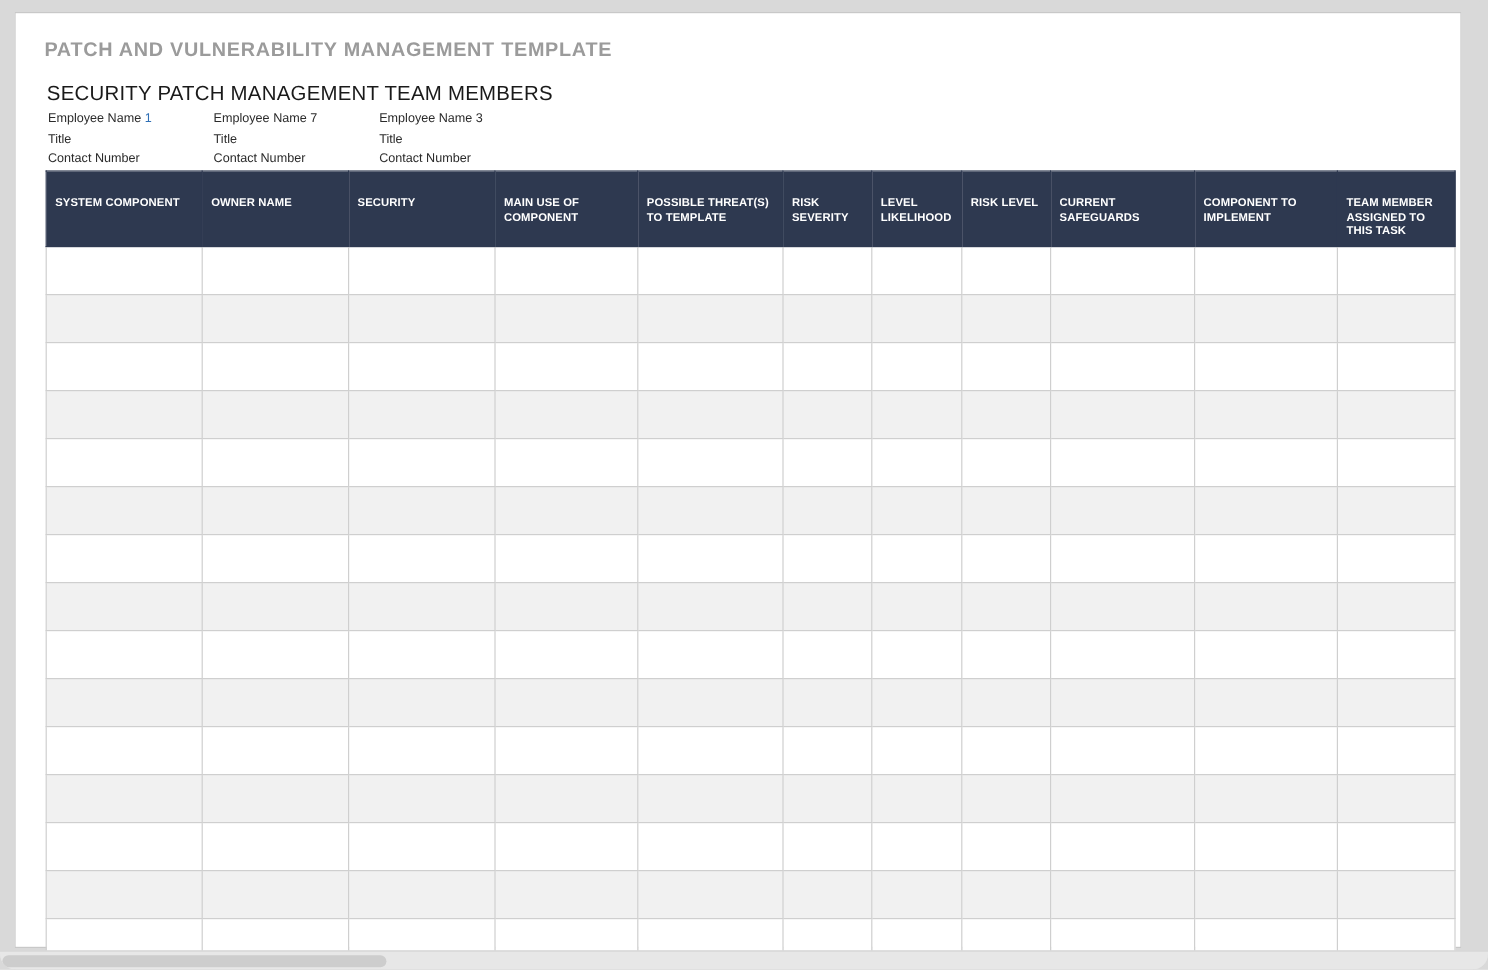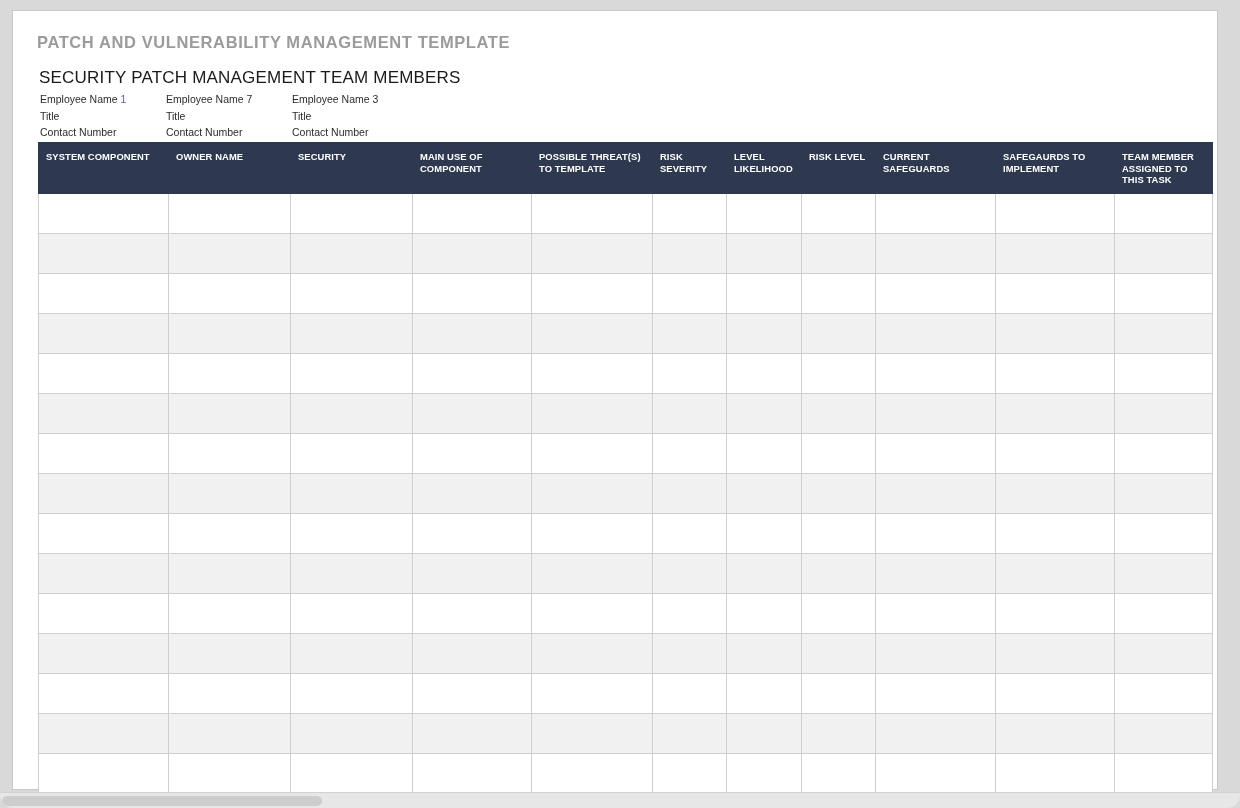--- a/index.html
+++ b/index.html
@@ -51,42 +51,42 @@
     top: 80px;
     width: 500px;
     font-size: 10.5px;
     color: #2b2b2b;
   }
   .members-row {
     display: flex;
     line-height: 16.5px;
   }
   .member-col {
-    width: 126px;
+    width: 138px;
     white-space: nowrap;
   }
   .accent-num {
     color: #2f6fb5;
   }
   table.grid {
     position: absolute;
     left: 25px;
     top: 131px;
     border-collapse: collapse;
     table-layout: fixed;
     width: 1166px;
   }
   table.grid th {
     background: #2e3950;
     color: #ffffff;
     font-size: 9.4px;
     font-weight: bold;
     text-align: left;
     vertical-align: top;
-    padding: 8px 6px 7px 7px;
+    padding: 20px 6px 7px 7px;
     border: 1px solid #2e3950;
     line-height: 11.5px;
     letter-spacing: 0.1px;
     height: 26px;
   }
   table.grid td {
     border: 1px solid #cfcfcf;
     height: 39px;
     padding: 0;
     background: #ffffff;
@@ -171,21 +171,21 @@
         <tr>
           <th>SYSTEM COMPONENT</th>
           <th>OWNER NAME</th>
           <th>SECURITY</th>
           <th>MAIN USE OF COMPONENT</th>
           <th>POSSIBLE THREAT(S) TO TEMPLATE</th>
           <th>RISK SEVERITY</th>
           <th>LEVEL LIKELIHOOD</th>
           <th>RISK LEVEL</th>
           <th>CURRENT SAFEGUARDS</th>
-          <th>SAFEGAURDS TO IMPLEMENT</th>
+          <th>COMPONENT TO IMPLEMENT</th>
           <th>TEAM MEMBER ASSIGNED TO THIS TASK</th>
         </tr>
       </thead>
       <tbody>
           <tr>
             <td></td>
             <td></td>
             <td></td>
             <td></td>
             <td></td>

